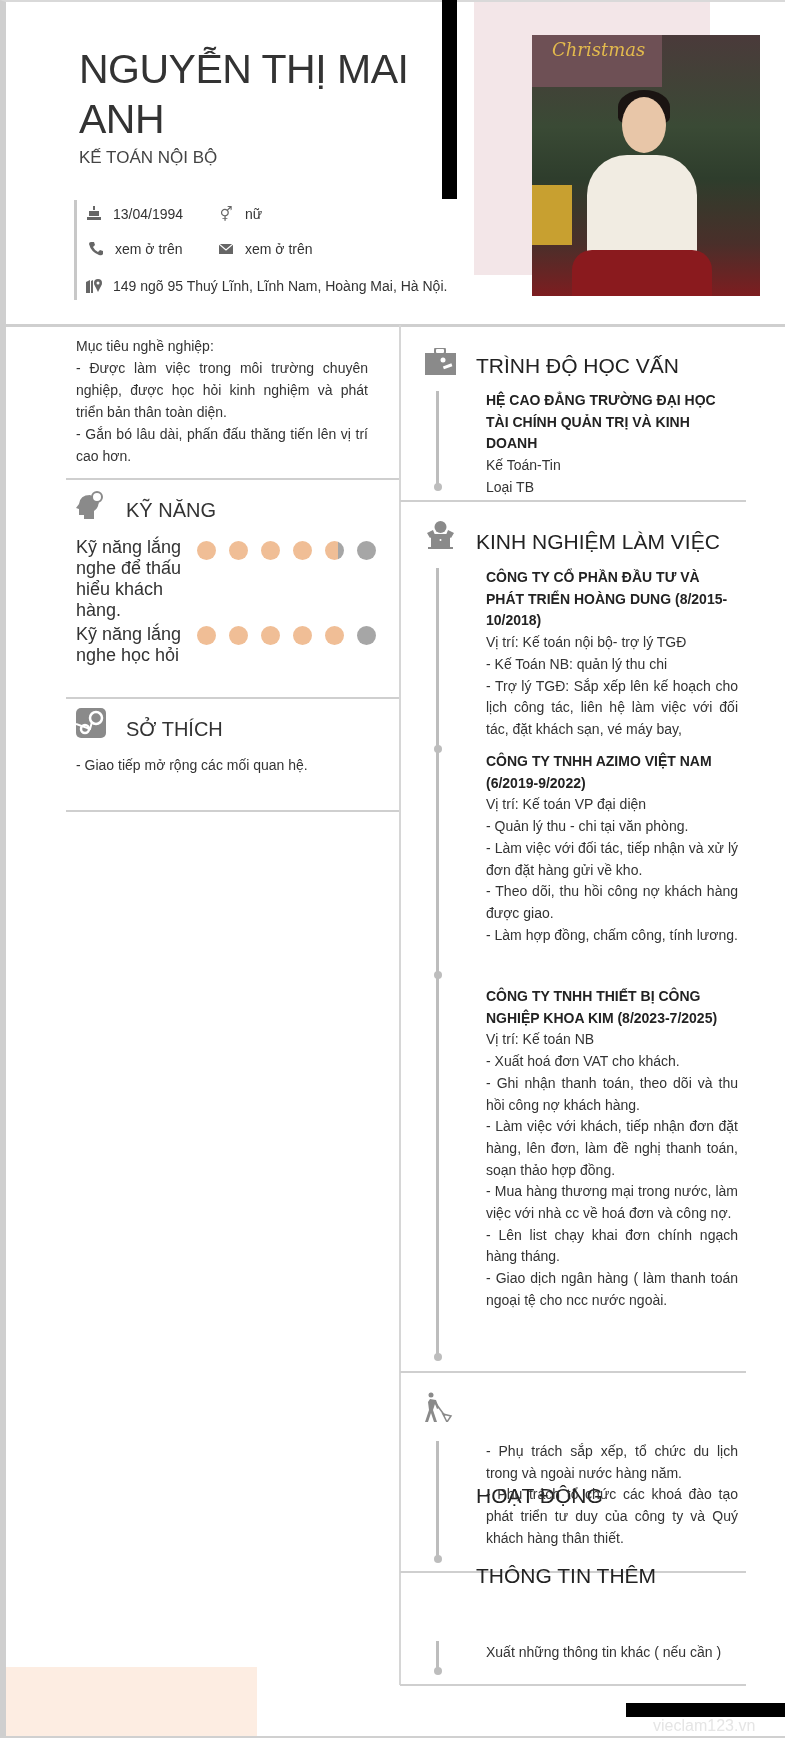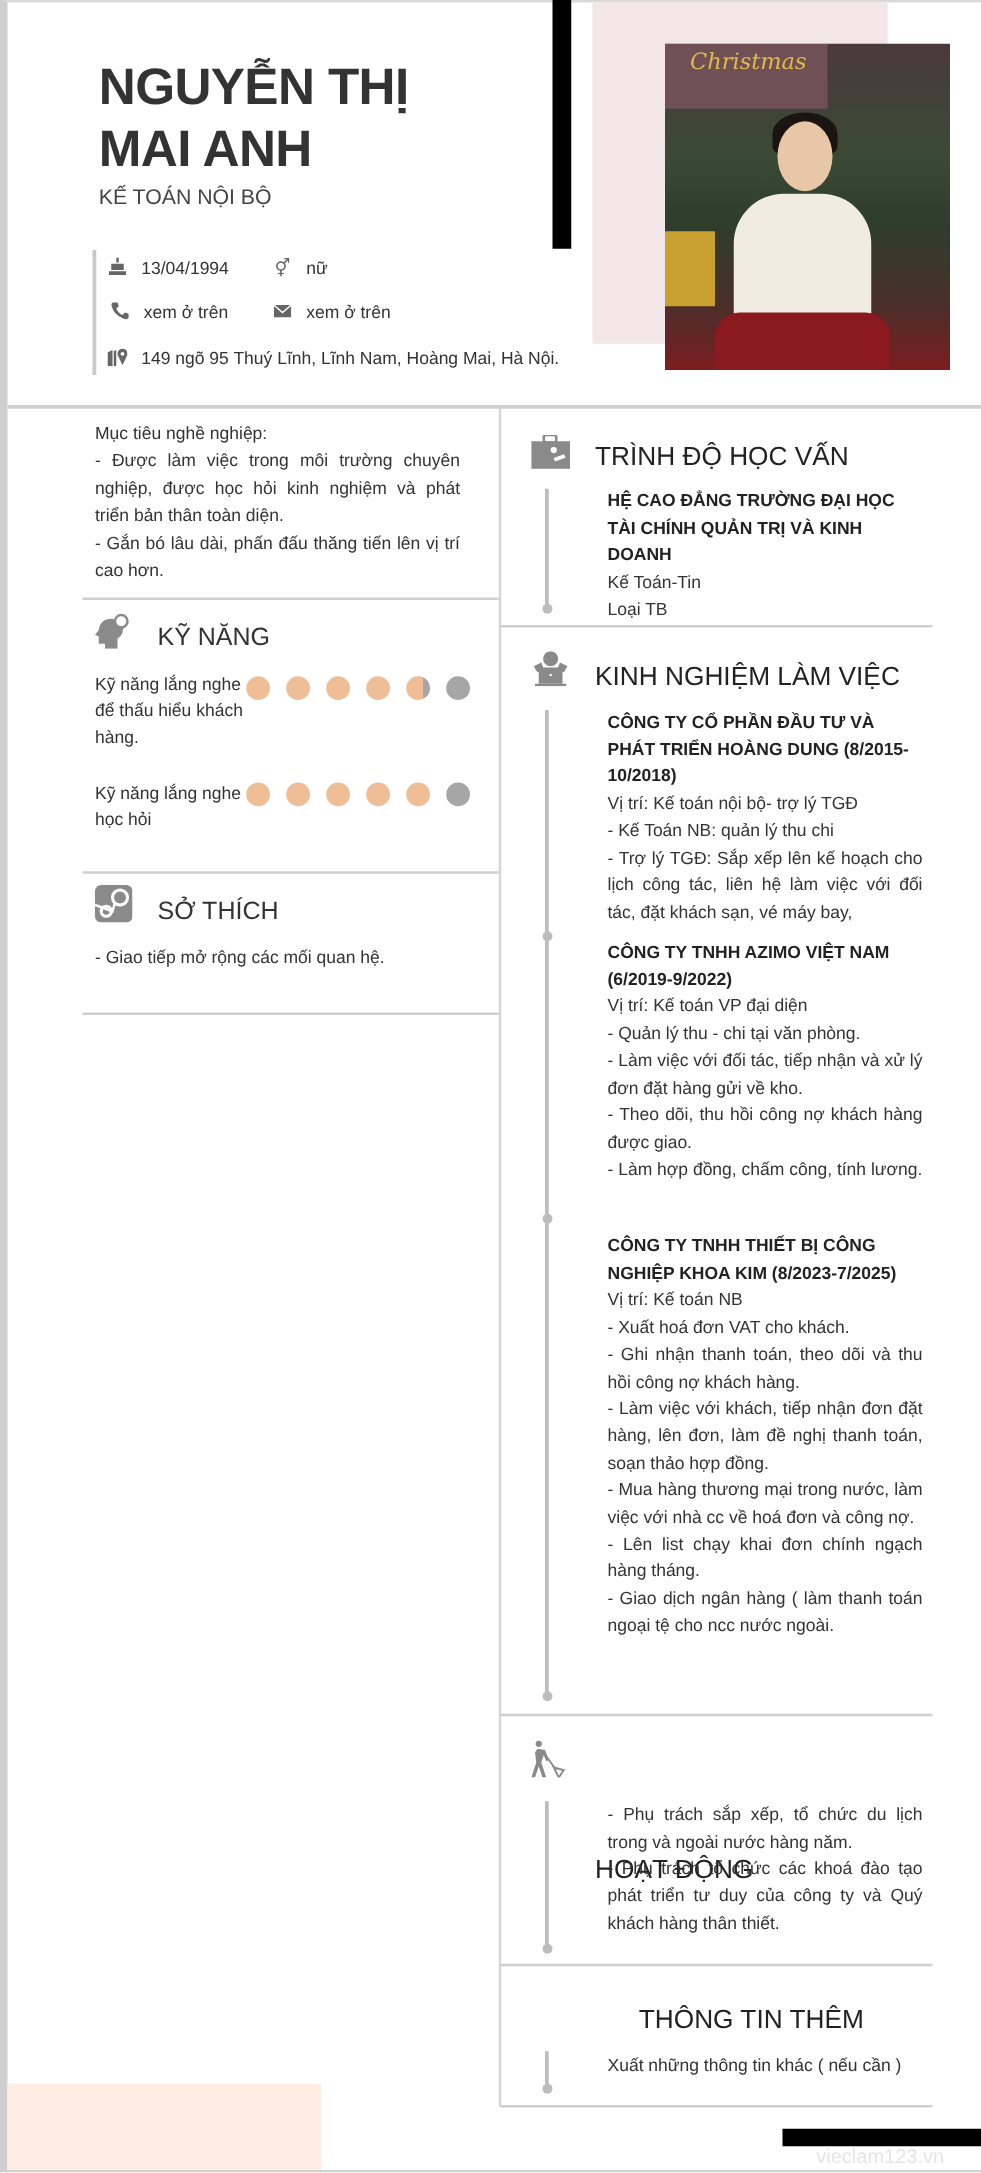--- a/index.html
+++ b/index.html
@@ -3,21 +3,21 @@
   <meta charset="utf-8">
   <style>
     * { box-sizing: border-box; margin: 0; padding: 0; }
     html, body { width: 785px; height: 1738px; background: #ffffff; overflow: hidden; }
     body { font-family: "Liberation Sans", "DejaVu Sans", sans-serif; color: #333; position: relative; }
     .page { position: absolute; left: 0; top: 0; width: 785px; height: 1738px; background: #fff;
             border-left: 6px solid #cfcfcf; border-top: 2px solid #d9d9d9; border-bottom: 2px solid #d0d0d0; }
     .abs { position: absolute; }
 
     
-    .name { left: 79px; top: 44px; width: 330px; font-size: 41px; font-weight: bold; line-height: 50px; color: #333; letter-spacing: -0.5px; }
+    .name { left: 79px; top: 44px; width: 330px; font-size: 41px; font-weight: normal; line-height: 50px; color: #333; letter-spacing: -0.5px; }
     .job { left: 79px; top: 148px; font-size: 17px; color: #444; font-weight: normal; }
     .black-bar { left: 442px; top: 0px; width: 15px; height: 199px; background: #000; }
     .pink-box { left: 474px; top: 2px; width: 236px; height: 273px; background: #f3e6e8; }
     .photo { left: 532px; top: 35px; width: 228px; height: 261px; overflow: hidden;
              background: linear-gradient(180deg, #4a3a3a 0%, #3a4a35 35%, #2e3d2c 55%, #4a2f2a 80%, #7d1d20 100%); }
     .photo .coat { position: absolute; left: 55px; top: 120px; width: 110px; height: 105px; background: #f1ece2; border-radius: 40px 40px 10px 10px; }
     .photo .face { position: absolute; left: 90px; top: 62px; width: 44px; height: 56px; background: #e8c6a8; border-radius: 50%; }
     .photo .hair { position: absolute; left: 86px; top: 55px; width: 52px; height: 34px; background: #1a1412; border-radius: 50% 50% 20% 20%; }
     .photo .skirt { position: absolute; left: 40px; top: 215px; width: 140px; height: 50px; background: #8a1a1e; border-radius: 20px 20px 0 0; }
     .photo .sign { position: absolute; left: 0; top: 0; width: 130px; height: 52px; background: #6e5055; }
@@ -29,21 +29,21 @@
     .info-row .ic { display: inline-block; width: 18px; height: 16px; margin-right: 10px; color: #666; font-size: 14px; text-align: center; line-height: 16px; }
 
     .hline { background: #cfcfcf; height: 3px; }
     .vline { background: #d6d6d6; width: 2px; }
 
     
     .objective { left: 76px; top: 335px; width: 292px; font-size: 14px; line-height: 22px; color: #333; text-align: justify; }
     .sec-title { font-size: 20px; color: #333; font-weight: normal; text-align: right; }
     .sec-title-r { font-size: 21px; color: #222; }
     .sec-icon { color: #888; }
-    .skill-label { font-size: 14px; line-height: 21px; color: #333; width: 120px; }
+    .skill-label { font-size: 18px; line-height: 21px; color: #333; width: 120px; }
     .dots { display: flex; gap: 13px; }
     .dot { width: 19px; height: 19px; border-radius: 50%; background: #f0be96; }
     .dot.empty { background: #a6a6a6; }
     .dot.half { background: linear-gradient(90deg, #f0be96 0%, #f0be96 70%, #a6a6a6 70%); }
 
     .body-text { font-size: 14px; line-height: 21.7px; color: #333; text-align: justify; }
     .body-bold { font-size: 14px; line-height: 21.7px; font-weight: bold; color: #222; }
 
     .timeline { position: absolute; width: 3px; background: #bdbdbd; }
     .tl-dot { position: absolute; width: 8px; height: 8px; border-radius: 50%; background: #bdbdbd; }
@@ -244,21 +244,21 @@
 </div>
 <div class="abs sec-title-r" style="left:476px; top:1484px;">HOẠT ĐỘNG</div>
 <div class="timeline" style="left:436px; top:1441px; height:118px;"></div>
 <div class="tl-dot" style="left:434px; top:1555px;"></div>
 <div class="abs" style="left:486px; top:1441px; width:252px;">
   <div class="body-text">- Phụ trách sắp xếp, tổ chức du lịch trong và ngoài nước hàng năm.</div>
   <div class="body-text">- Phụ trách tổ chức các khoá đào tạo phát triển tư duy của công ty và Quý khách hàng thân thiết.</div>
 </div>
 <div class="abs hline" style="left:400px; top:1571px; width:346px; height:2px;"></div>
 
-<div class="abs sec-title-r" style="left:476px; top:1604px;margin-left:35px;">THÔNG TIN THÊM</div>
+<div class="abs sec-title-r" style="left:476px; top:1564px;">THÔNG TIN THÊM</div>
 <div class="timeline" style="left:436px; top:1641px; height:30px;"></div>
 <div class="tl-dot" style="left:434px; top:1667px;"></div>
 <div class="abs body-text" style="left:486px; top:1642px; width:260px;">Xuất những thông tin khác ( nếu cần )</div>
 <div class="abs hline" style="left:400px; top:1684px; width:346px; height:2px;"></div>
 
 <div class="abs footer-peach"></div>
 <div class="abs footer-black"></div>
 <div class="abs watermark">vieclam123.vn</div>
 
 </body></html>

